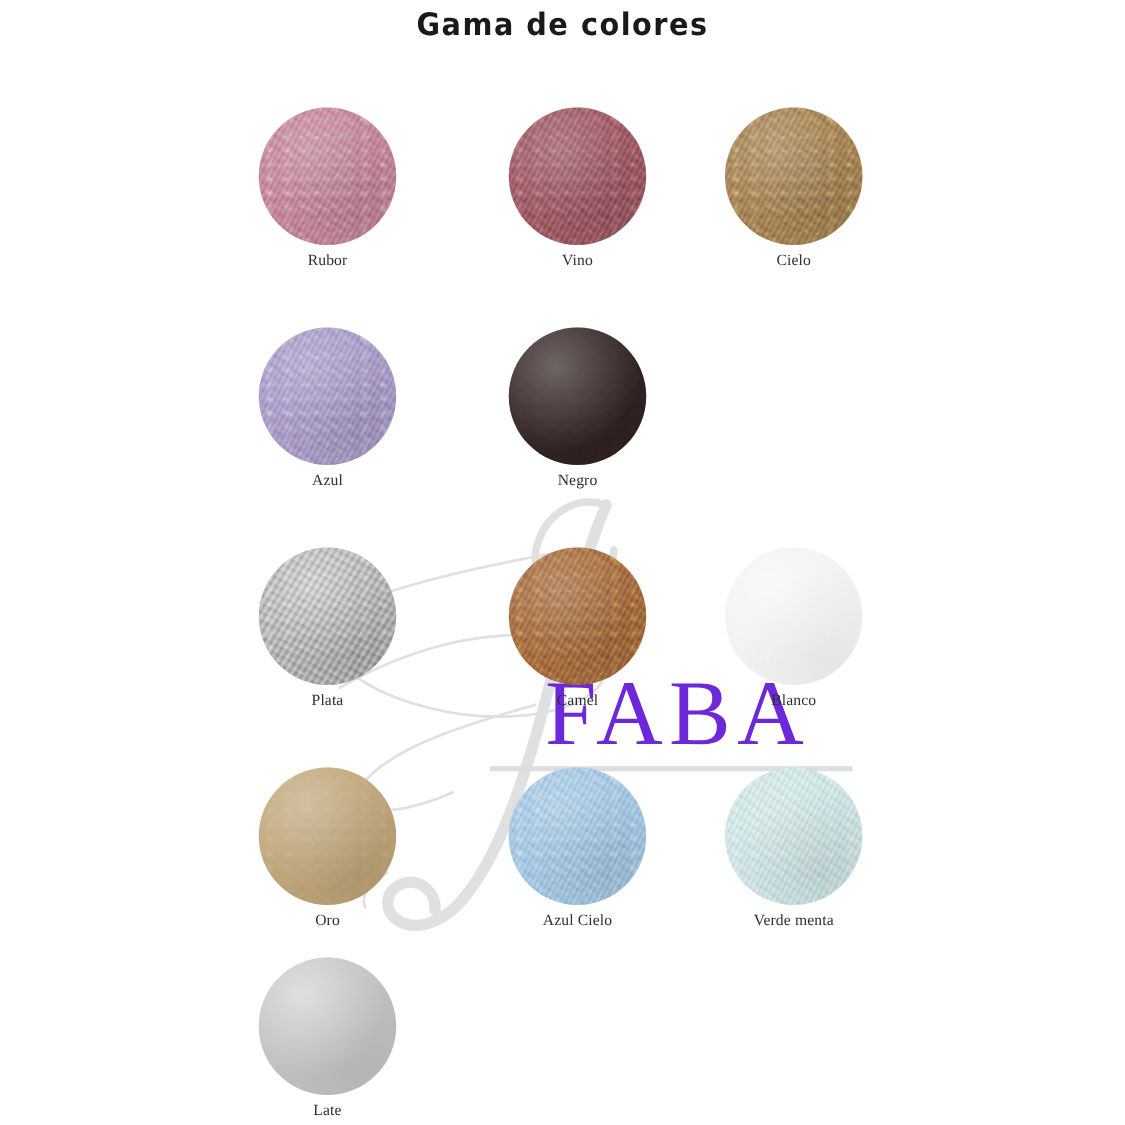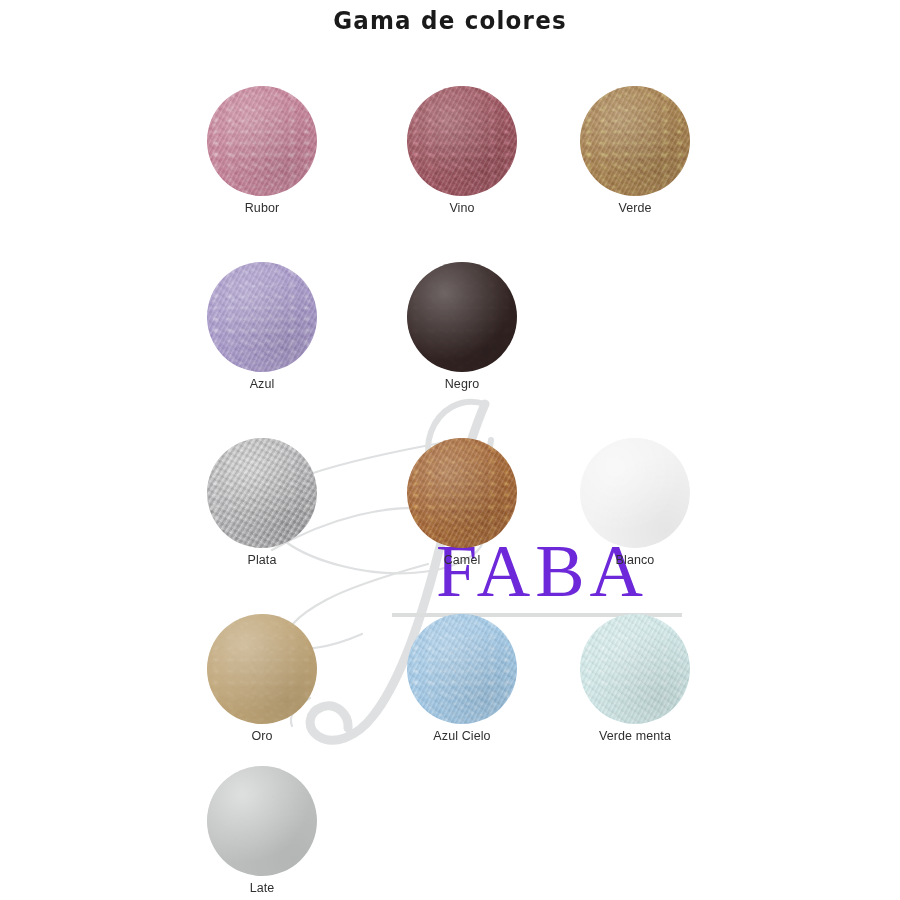--- a/index.html
+++ b/index.html
@@ -144,21 +144,21 @@
       radial-gradient(circle at 74% 80%, rgba(0,0,0,0.09), rgba(0,0,0,0) 64%);
   }
   .swatch-disc.grain-none::before { opacity: 0; }
   .swatch-disc.grain-none::after {
     background-image:
       radial-gradient(circle at 32% 26%, rgba(255,255,255,0.5), rgba(255,255,255,0) 62%),
       radial-gradient(circle at 78% 84%, rgba(0,0,0,0.05), rgba(0,0,0,0) 60%);
   }
   .swatch-label {
     margin-top: 4px;
-    font-family: Liberation Sans, sans-serif;
+    font-family: Liberation Serif, serif;
     font-size: 12.5px;
     color: #2f2f2f;
     letter-spacing: 0.1px;
     white-space: nowrap;
   }
 </style>
 </head>
 <body>
 
 <div id="page-title">Gama de colores</div>
@@ -197,21 +197,21 @@
     <div class="swatch-cell" style="left: 462px; top: 85px;">
       <div class="swatch-disc-wrap">
         <div class="swatch-disc grain-leather" style="background-color: rgb(158, 85, 96);"></div>
       </div>
       <div class="swatch-label">Vino</div>
     </div>
     <div class="swatch-cell" style="left: 635px; top: 85px;">
       <div class="swatch-disc-wrap">
         <div class="swatch-disc grain-leather" style="background-color: rgb(168, 130, 79);"></div>
       </div>
-      <div class="swatch-label">Verde</div>
+      <div class="swatch-label">Cielo</div>
     </div>
     <div class="swatch-cell" style="left: 262px; top: 261px;">
       <div class="swatch-disc-wrap">
         <div class="swatch-disc grain-leather" style="background-color: rgb(171, 156, 204);"></div>
       </div>
       <div class="swatch-label">Azul</div>
     </div>
     <div class="swatch-cell" style="left: 462px; top: 261px;">
       <div class="swatch-disc-wrap">
         <div class="swatch-disc grain-smooth" style="background-color: rgb(49, 35, 34);"></div>

